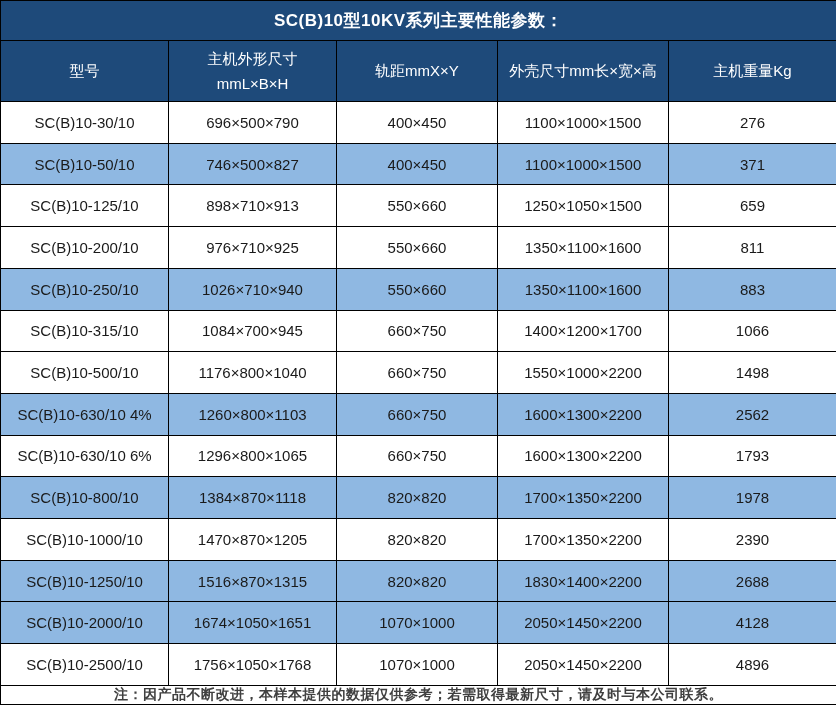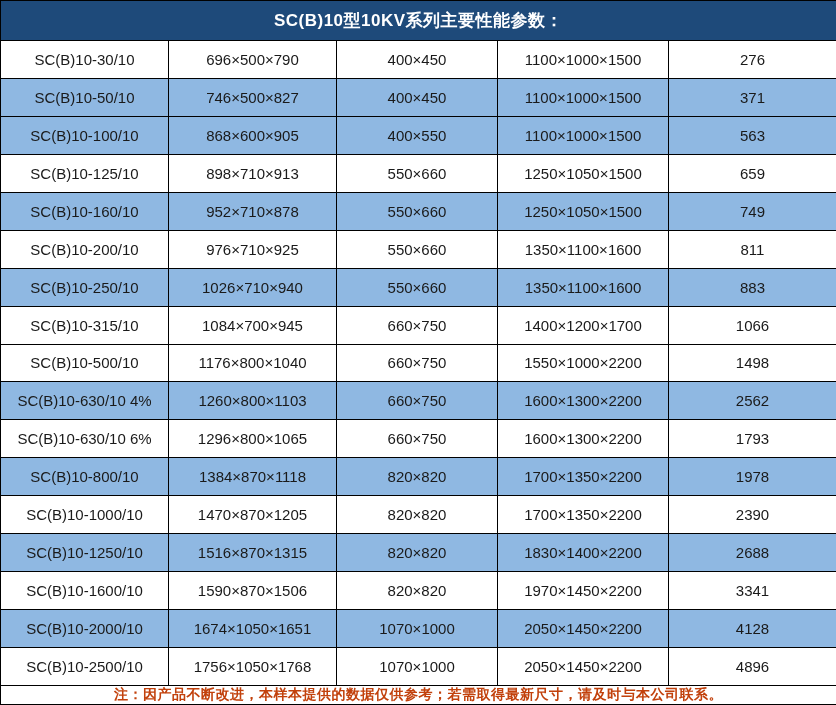--- a/index.html
+++ b/index.html
@@ -55,21 +55,21 @@
   tr.header-row th .sub:empty { display: none; }
   tbody td {
     height: 30px;
     background: var(--row-bg);
     color: var(--body-text);
     font-size: 15px;
   }
   tbody tr.alt td { background: var(--alt-row-bg); }
   tfoot td {
     background: #fff;
-    color: #c2410c;
+    color: #404040;
     font-size: 14px;
     font-weight: bold;
     letter-spacing: 0.5px;
     font-family: Liberation Mono, monospace;
   }
 </style>
 </head>
 <body>
 
 <div class="page">
@@ -78,57 +78,65 @@
       <col style="width:168px">
       <col style="width:168px">
       <col style="width:161px">
       <col style="width:171px">
       <col style="width:168px">
     </colgroup>
     <thead>
       <tr class="title-row">
         <th colspan="5">SC(B)10型10KV系列主要性能参数：</th>
       </tr>
+      <tr class="header-row">
+        <th>
+          <div class="label">型号</div>
+
+        </th>
+        <th>
+          <div class="label">主机外形尺寸</div>
+          <div class="sub">mmL×B×H</div>
+        </th>
+        <th>
+          <div class="label">轨距mmX×Y</div>
+
+        </th>
+        <th>
+          <div class="label">外壳尺寸mm长×宽×高</div>
+
+        </th>
+        <th>
+          <div class="label">主机重量Kg</div>
+
+        </th>
+      </tr>
     </thead>
     <tbody id="spec-tbody">
         <tr>
           <td>SC(B)10-30/10</td>
           <td>696×500×790</td>
           <td>400×450</td>
           <td>1100×1000×1500</td>
           <td>276</td>
         </tr>
         <tr class="alt">
           <td>SC(B)10-50/10</td>
           <td>746×500×827</td>
           <td>400×450</td>
           <td>1100×1000×1500</td>
           <td>371</td>
         </tr>
-        <tr class="alt">
-          <td>SC(B)10-100/10</td>
-          <td>868×600×905</td>
-          <td>400×550</td>
-          <td>1100×1000×1500</td>
-          <td>563</td>
-        </tr>
         <tr>
           <td>SC(B)10-125/10</td>
           <td>898×710×913</td>
           <td>550×660</td>
           <td>1250×1050×1500</td>
           <td>659</td>
         </tr>
-        <tr class="alt">
-          <td>SC(B)10-160/10</td>
-          <td>952×710×878</td>
-          <td>550×660</td>
-          <td>1250×1050×1500</td>
-          <td>749</td>
-        </tr>
         <tr>
           <td>SC(B)10-200/10</td>
           <td>976×710×925</td>
           <td>550×660</td>
           <td>1350×1100×1600</td>
           <td>811</td>
         </tr>
         <tr class="alt">
           <td>SC(B)10-250/10</td>
           <td>1026×710×940</td>
@@ -177,27 +185,20 @@
           <td>820×820</td>
           <td>1700×1350×2200</td>
           <td>2390</td>
         </tr>
         <tr class="alt">
           <td>SC(B)10-1250/10</td>
           <td>1516×870×1315</td>
           <td>820×820</td>
           <td>1830×1400×2200</td>
           <td>2688</td>
-        </tr>
-        <tr>
-          <td>SC(B)10-1600/10</td>
-          <td>1590×870×1506</td>
-          <td>820×820</td>
-          <td>1970×1450×2200</td>
-          <td>3341</td>
         </tr>
         <tr class="alt">
           <td>SC(B)10-2000/10</td>
           <td>1674×1050×1651</td>
           <td>1070×1000</td>
           <td>2050×1450×2200</td>
           <td>4128</td>
         </tr>
         <tr>
           <td>SC(B)10-2500/10</td>

